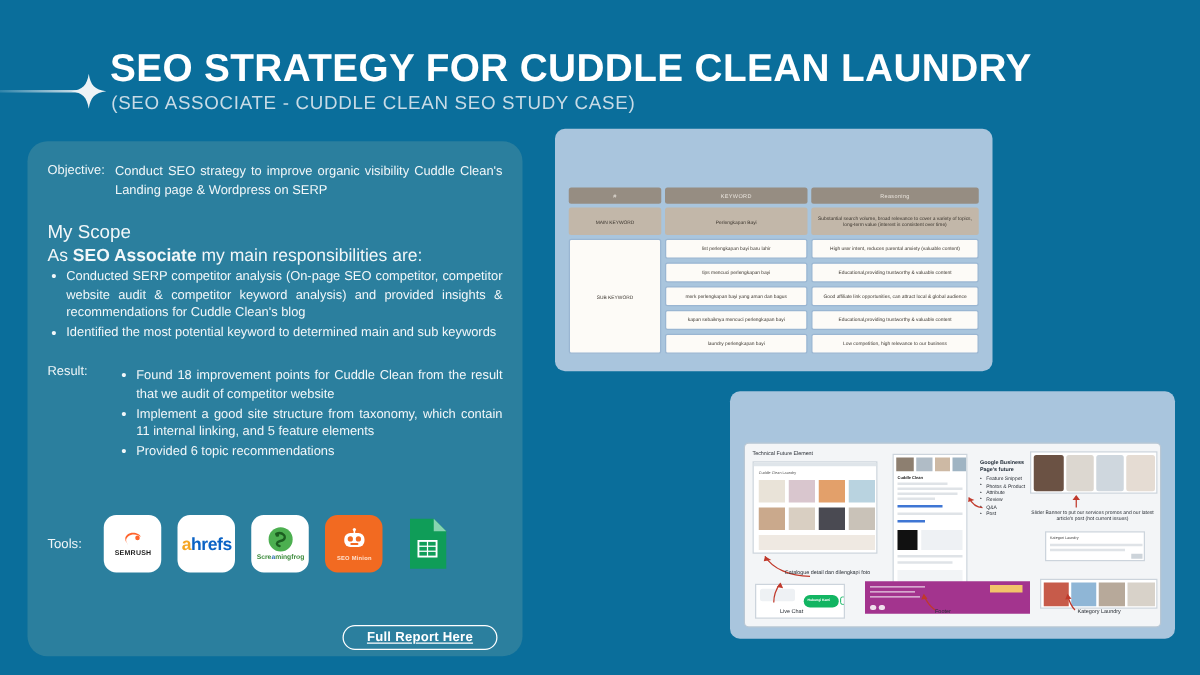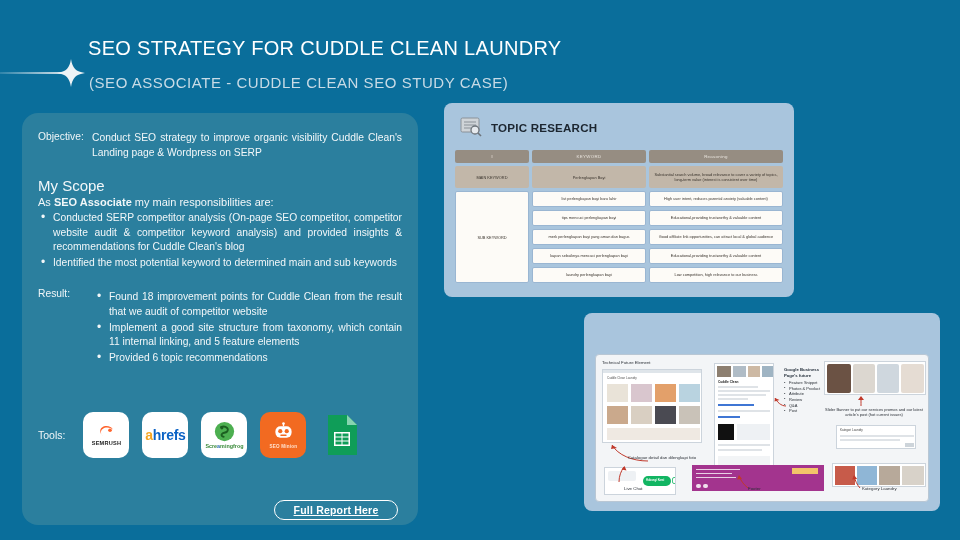--- a/index.html
+++ b/index.html
@@ -12,42 +12,42 @@
   }
 
   
   .header { position: absolute; left: 0; top: 30px; width: 760px; height: 70px; }
   .header-deco { position: absolute; left: 0; top: 42px; width: 72px; height: 2px;
                  background: linear-gradient(90deg, rgba(255,255,255,.15), #e8eef2); }
   .spark { position: absolute; left: 56px; top: 28px; width: 30px; height: 30px; }
   .spark svg { display: block; }
   .header-title {
     position: absolute; left: 88px; top: 7px;
-    font-size: 20px; font-weight: 400; letter-spacing: .3px;
+    font-size: 31px; font-weight: 700; letter-spacing: .3px;
     color: #ffffff; white-space: nowrap;
   }
   .header-sub {
     position: absolute; left: 89px; top: 44px;
     font-size: 15px; letter-spacing: .55px; color: #c8dbe6; white-space: nowrap;
   }
 
   
   .left-panel {
     position: absolute; left: 22px; top: 113px; width: 396px; height: 412px;
     background: #2b7f9e; border-radius: 16px; padding: 17px 16px 0 16px;
   }
   .row-lbl { display: flex; }
   .lbl { flex: 0 0 54px; font-size: 10.3px; color: #f0f6f8; padding-top: 1px; }
   .lbl-result { flex: 0 0 56px; font-size: 10.3px; color: #f0f6f8; padding-top: 1px; }
   .objective-text {
     flex: 1; font-size: 10.3px; line-height: 15px; color: #f2f7f9;
     text-align: justify; text-align-last: left;
   }
   .scope-head { margin-top: 17px; font-size: 15px; color: #f2f7f9; }
-  .scope-sub { margin-top: 2px; font-size: 11px; color: #f2f7f9; }
+  .scope-sub { margin-top: 2px; font-size: 14px; color: #f2f7f9; }
   .scope-sub b { font-weight: 700; }
   ul.bullets { list-style: none; margin: 3px 0 0 0; padding: 0; }
   ul.bullets li {
     position: relative; padding-left: 15px; margin-bottom: 1px;
     font-size: 10.3px; line-height: 14.6px; color: #f2f7f9;
     text-align: justify; text-align-last: left;
   }
   ul.bullets li::before {
     content: "\2022"; position: absolute; left: 3px; top: -1px;
     font-size: 12px; color: #f2f7f9;
@@ -233,33 +233,20 @@
       </g>
     </svg>
   </div>
 </div>
 
 <div class="report-btn">
   <span>Full Report Here</span>
 </div>
 
 <div class="card card-topic">
-  <div class="card-head">
-    <span class="doc-icon">
-      <svg width="22" height="20" viewBox="0 0 22 20">
-        <rect x="1" y="1" width="18" height="14" rx="1.5" fill="#cfd4d8" stroke="#8a9198" stroke-width="1"></rect>
-        <line x1="4" y1="5" x2="16" y2="5" stroke="#8a9198" stroke-width="1"></line>
-        <line x1="4" y1="8" x2="16" y2="8" stroke="#8a9198" stroke-width="1"></line>
-        <line x1="4" y1="11" x2="11" y2="11" stroke="#8a9198" stroke-width="1"></line>
-        <circle cx="15" cy="13" r="4" fill="#e6eaee" stroke="#6d747b" stroke-width="1.3"></circle>
-        <line x1="18" y1="16" x2="21" y2="19" stroke="#6d747b" stroke-width="1.6"></line>
-      </svg>
-    </span>
-    <div class="card-title">TOPIC RESEARCH</div>
-  </div>
 
   <div class="tbl">
     <div class="tbl-head">
       <div class="th c1">#</div>
       <div class="th c2">KEYWORD</div>
       <div class="th c3">Reasoning</div>
     </div>
 
     <div class="tbl-main">
       <div class="cell-main c1">MAIN KEYWORD</div>

